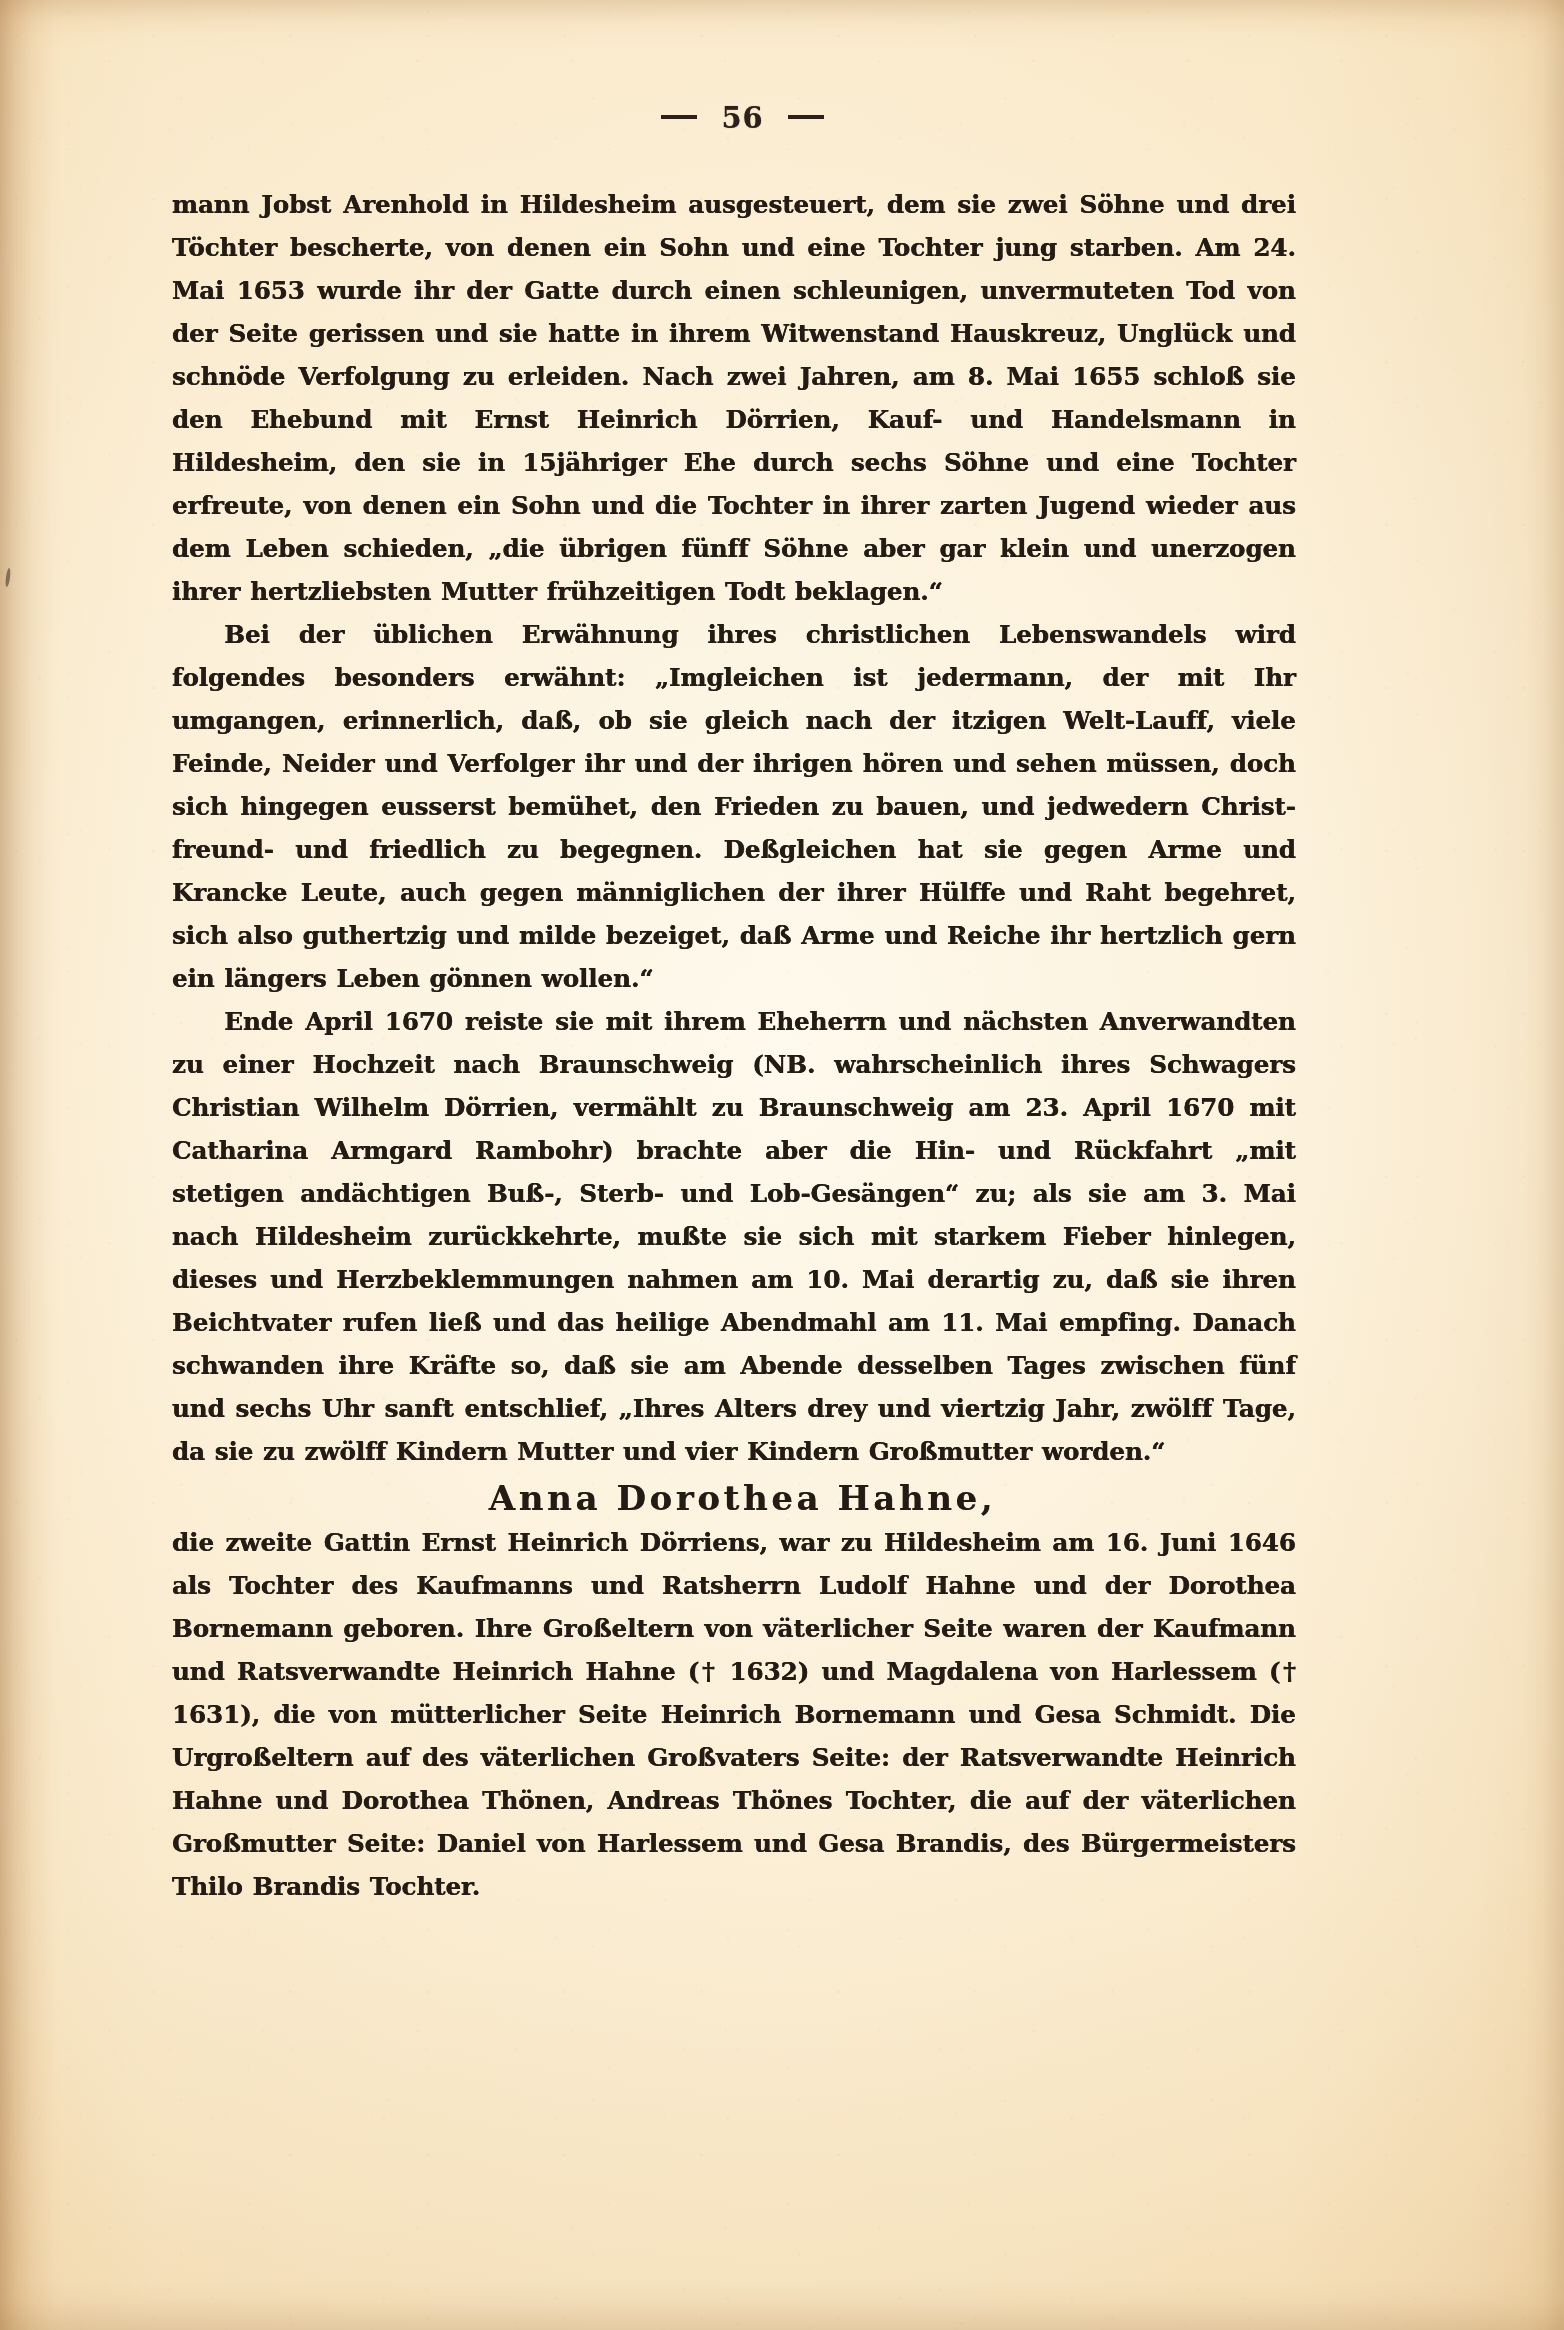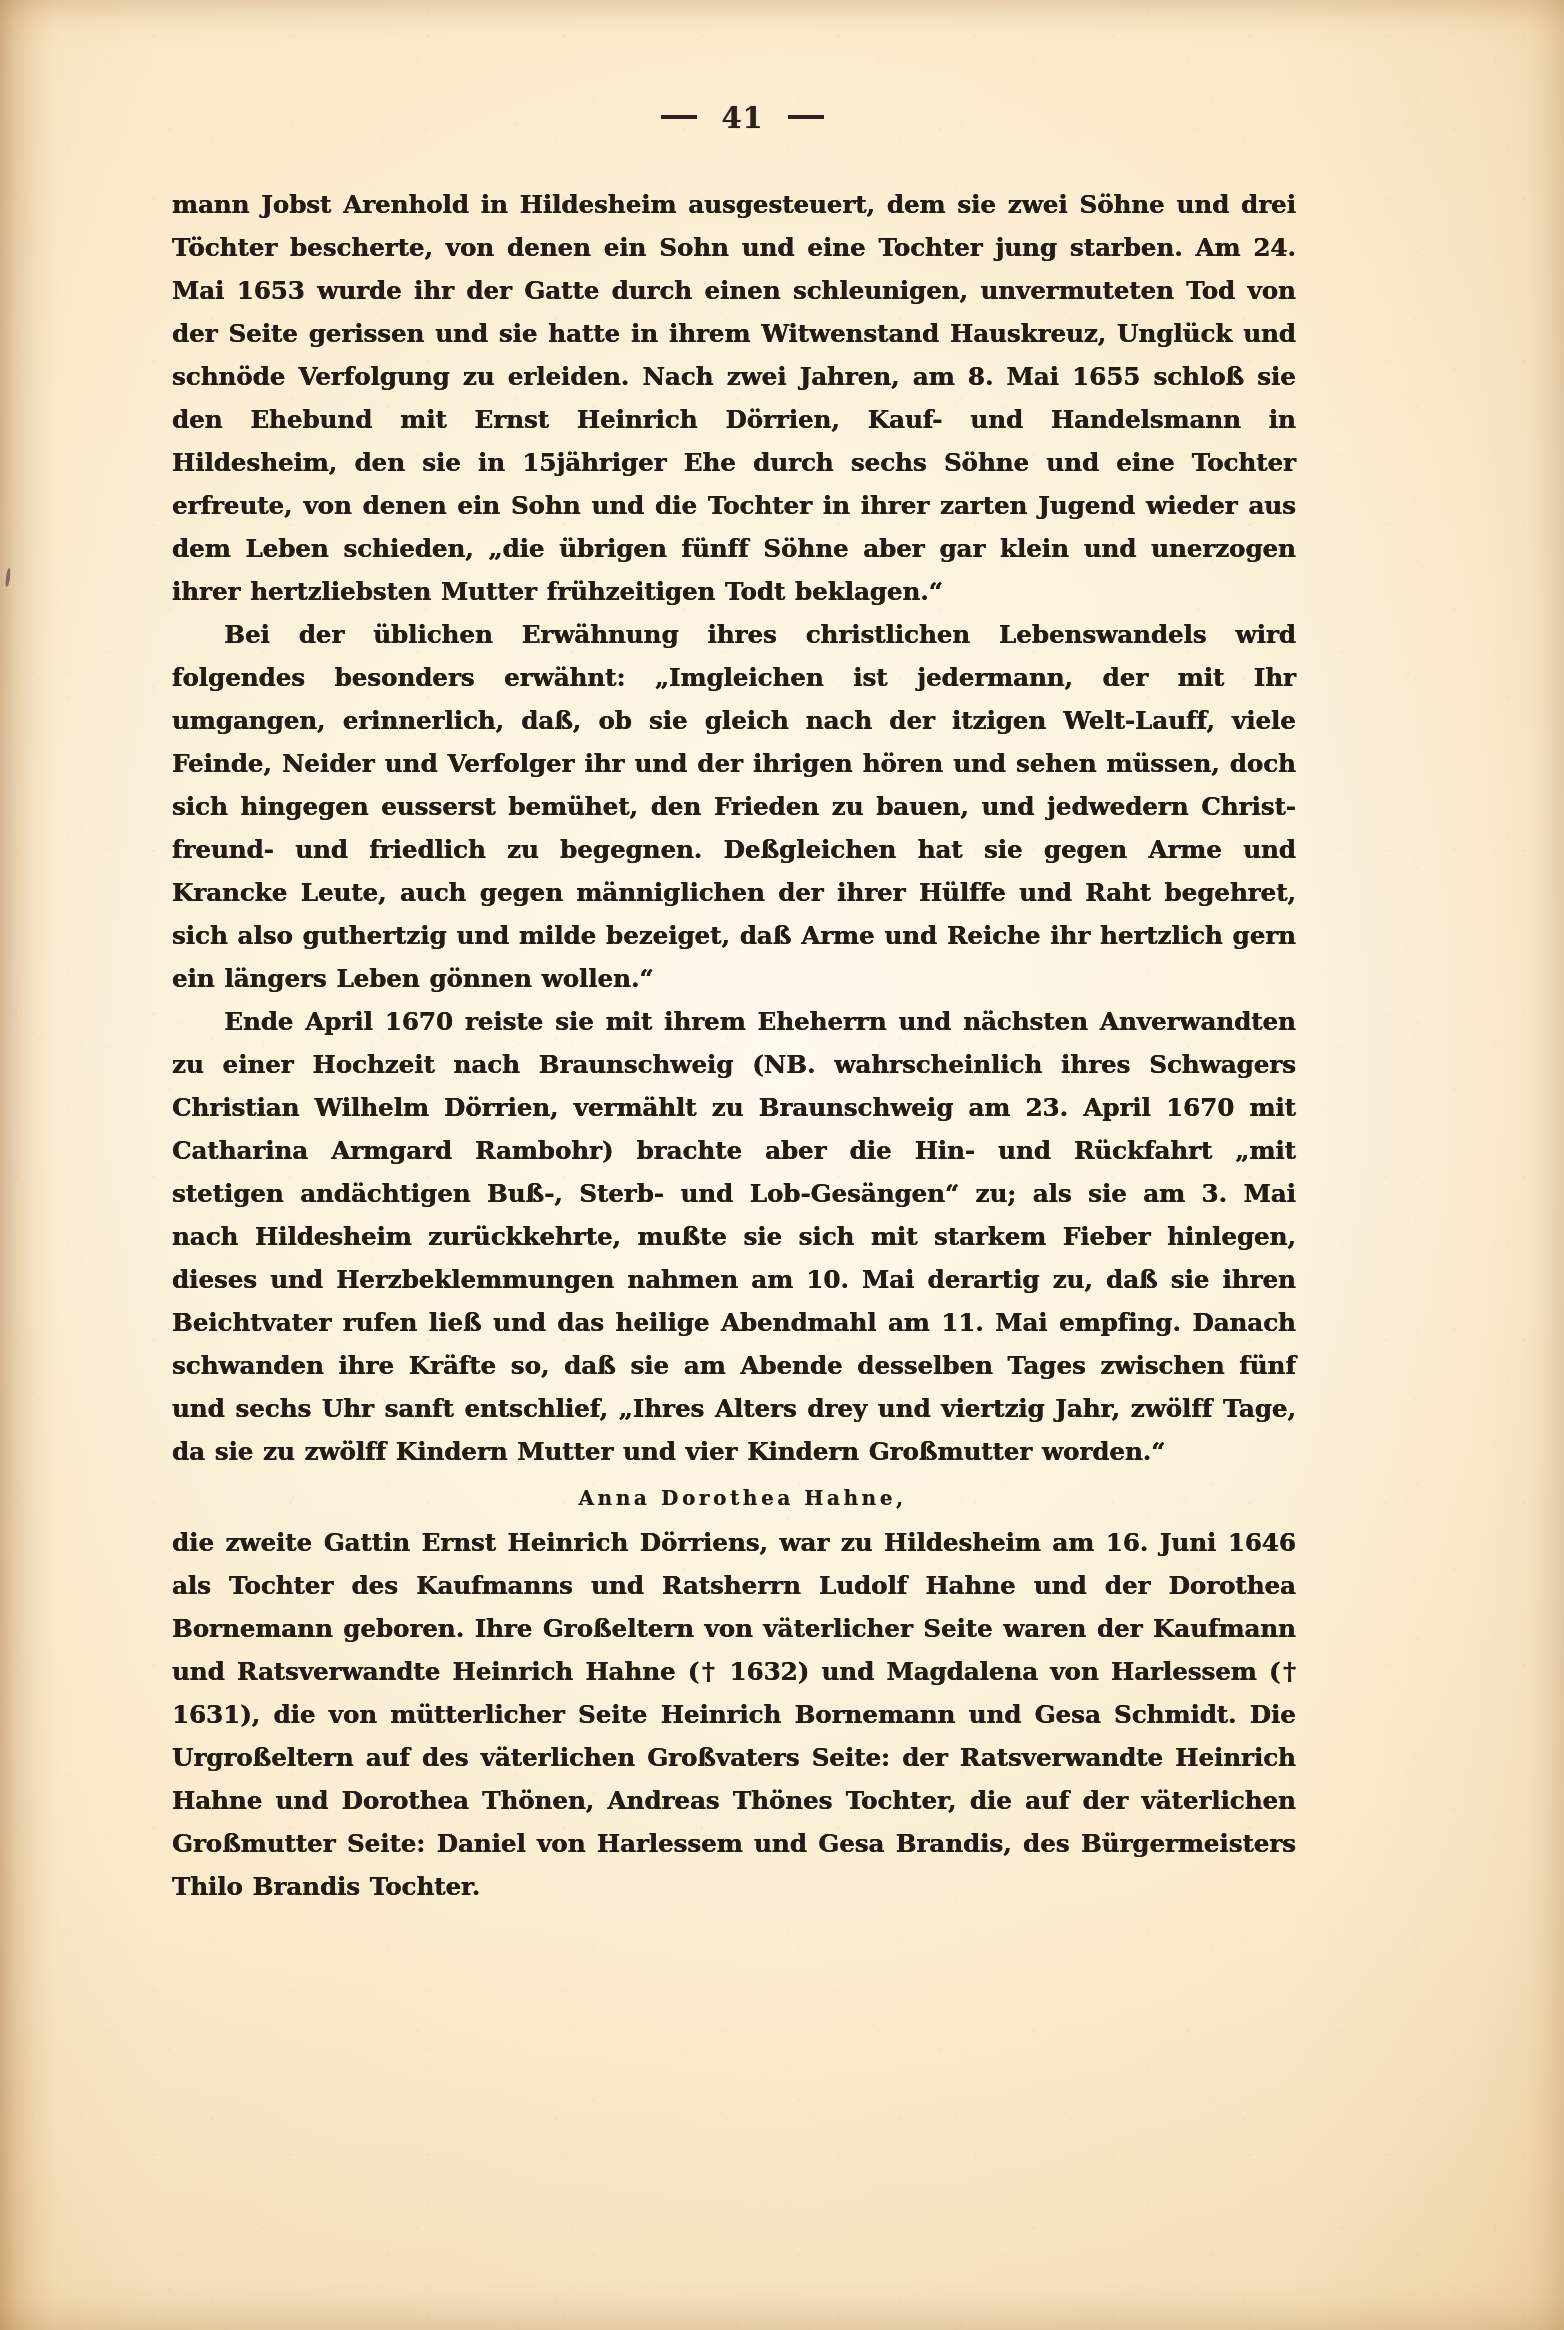--- a/index.html
+++ b/index.html
@@ -160,21 +160,21 @@
     margin: 0;
     transform: scaleX(0.985);
     transform-origin: left center;
   }
   p.fraktur + p.fraktur { margin-top: 0; }
   .indent { text-indent: 53px; }
 
   .heading {
     font-family: "DejaVu Serif", serif;
     font-weight: 700;
-    font-size: 20px;
+    font-size: 34px;
     line-height: 45px;
     color: #241c14;
     text-align: center;
     letter-spacing: 3.6px;
     margin: 3.4px 0 0 0;
     text-shadow: 0.3px 0 0 rgba(36,28,20,.7);
   }
 </style>
 </head>
 <body>
@@ -184,21 +184,21 @@
   <div id="grain"></div>
   <div id="gutter"></div>
   <div id="rightedge"></div>
   <div id="topedge"></div>
   <div id="bottomedge"></div>
   <div id="fleck"></div>
 
   <div id="content">
 
     <div class="folio">
-      <span class="rule"></span><span>41</span><span class="rule"></span>
+      <span class="rule"></span><span>56</span><span class="rule"></span>
     </div>
 
     <p class="fraktur">mann Jobst Arenhold in Hildesheim ausgesteuert, dem sie zwei Söhne und drei Töchter bescherte, von denen ein Sohn und eine Tochter jung starben. Am 24. Mai 1653 wurde ihr der Gatte durch einen schleunigen, unvermuteten Tod von der Seite gerissen und sie hatte in ihrem Witwenstand Hauskreuz, Unglück und schnöde Verfolgung zu erleiden. Nach zwei Jahren, am 8. Mai 1655 schloß sie den Ehebund mit Ernst Heinrich Dörrien, Kauf- und Handelsmann in Hildesheim, den sie in 15jähriger Ehe durch sechs Söhne und eine Tochter erfreute, von denen ein Sohn und die Tochter in ihrer zarten Jugend wieder aus dem Leben schieden, „die übrigen fünff Söhne aber gar klein und unerzogen ihrer hertzliebsten Mutter frühzeitigen Todt beklagen.“</p>
 
     <p class="fraktur indent">Bei der üblichen Erwähnung ihres christlichen Lebenswandels wird folgendes besonders erwähnt: „Imgleichen ist jedermann, der mit Ihr umgangen, erinnerlich, daß, ob sie gleich nach der itzigen Welt-Lauff, viele Feinde, Neider und Verfolger ihr und der ihrigen hören und sehen müssen, doch sich hingegen eusserst bemühet, den Frieden zu bauen, und jedwedern Christ-freund- und friedlich zu begegnen. Deßgleichen hat sie gegen Arme und Krancke Leute, auch gegen männiglichen der ihrer Hülffe und Raht begehret, sich also guthertzig und milde bezeiget, daß Arme und Reiche ihr hertzlich gern ein längers Leben gönnen wollen.“</p>
 
     <p class="fraktur indent">Ende April 1670 reiste sie mit ihrem Eheherrn und nächsten Anverwandten zu einer Hochzeit nach Braunschweig (NB. wahrscheinlich ihres Schwagers Christian Wilhelm Dörrien, vermählt zu Braunschweig am 23. April 1670 mit Catharina Armgard Rambohr) brachte aber die Hin- und Rückfahrt „mit stetigen andächtigen Buß-, Sterb- und Lob-Gesängen“ zu; als sie am 3. Mai nach Hildesheim zurückkehrte, mußte sie sich mit starkem Fieber hinlegen, dieses und Herzbeklemmungen nahmen am 10. Mai derartig zu, daß sie ihren Beichtvater rufen ließ und das heilige Abendmahl am 11. Mai empfing. Danach schwanden ihre Kräfte so, daß sie am Abende desselben Tages zwischen fünf und sechs Uhr sanft entschlief, „Ihres Alters drey und viertzig Jahr, zwölff Tage, da sie zu zwölff Kindern Mutter und vier Kindern Großmutter worden.“</p>
 
     <h2 class="heading">Anna Dorothea Hahne,</h2>
 

